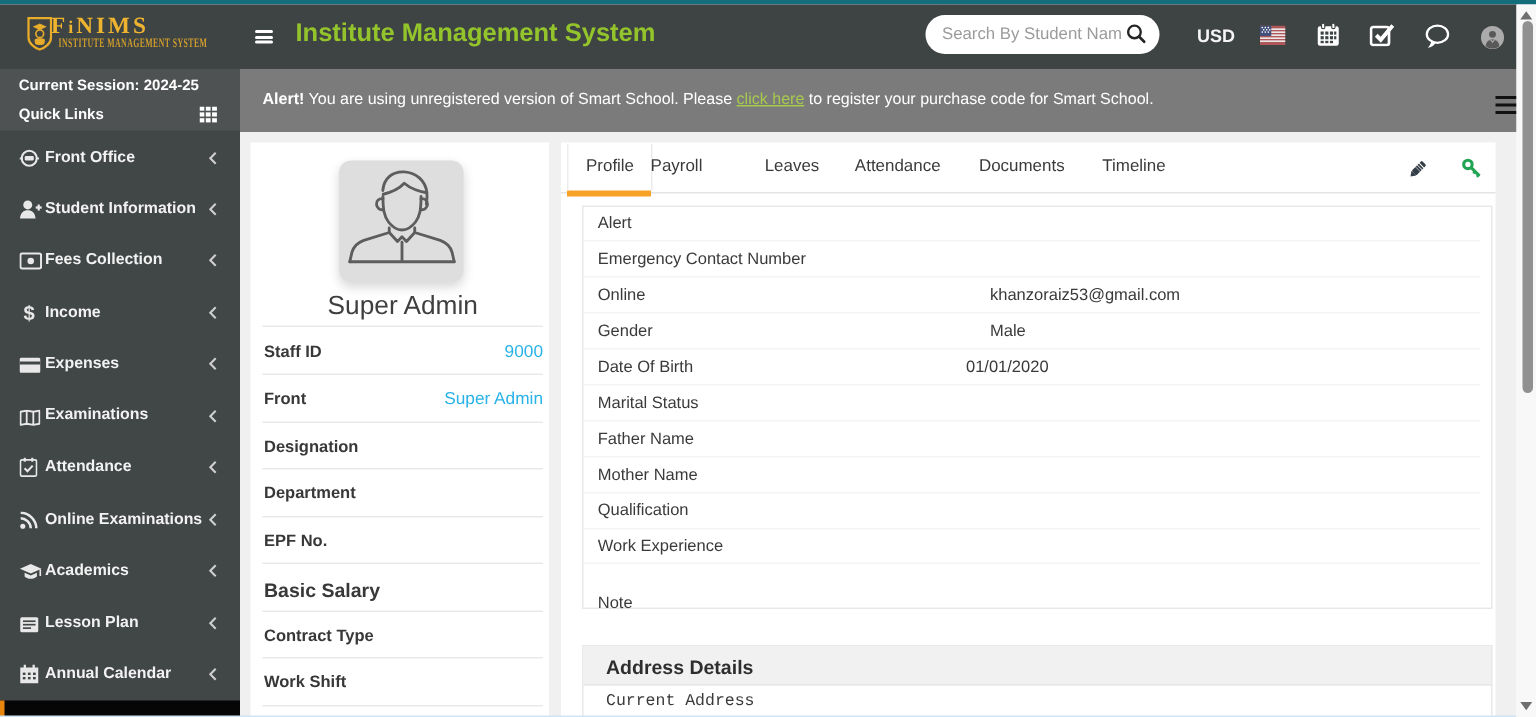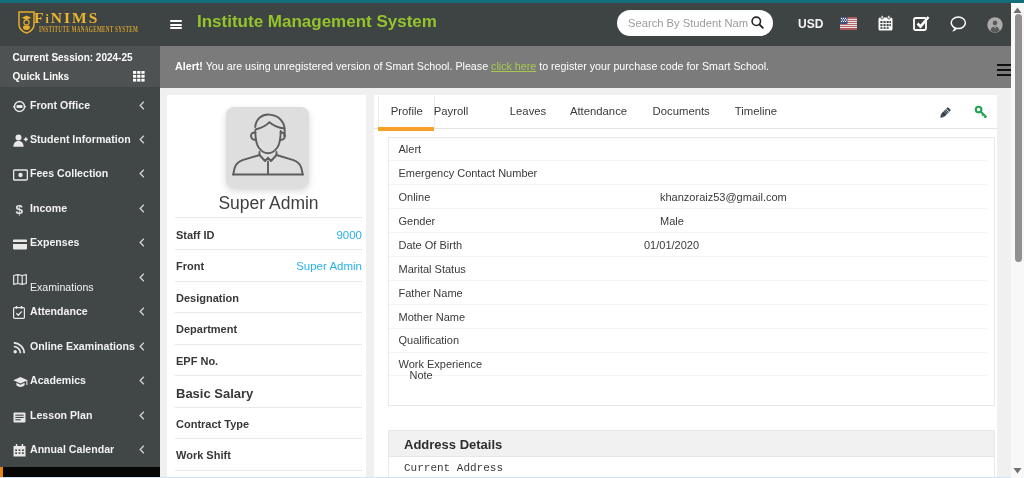--- a/index.html
+++ b/index.html
@@ -153,21 +153,21 @@
         <path d="M1 0.5 h12 a1 1 0 0 1 1 1 v8 a1 1 0 0 1 -1 1 h-12 a1 1 0 0 1 -1 -1 v-8 a1 1 0 0 1 1 -1 Z" fill="#e8e8e8"></path>
         <rect x="0" y="3" width="14" height="2" fill="#414646"></rect>
       </svg></div>
     <div class="abs" style="left:30px;top:236.3px;font-size:10.6px;font-weight:bold;color:#f2f2f2;">Expenses</div>
     <svg class="abs" style="left:139px;top:238.3px;" width="6" height="9" viewBox="0 0 6 9">
       <path d="M4.8 0.8 L1.2 4.5 L4.8 8.2" fill="none" stroke="#cfcfcf" stroke-width="1.4"></path>
     </svg>
     <div class="abs" style="left:13px;top:270.75px;width:16px;height:14px;"><svg width="14" height="11" viewBox="0 0 14 11">
         <path d="M0.7 1.5 L4.8 0.7 L4.8 9.5 L0.7 10.3 Z M4.8 0.7 L9.2 1.5 L9.2 10.3 L4.8 9.5 Z M9.2 1.5 L13.3 0.7 L13.3 9.5 L9.2 10.3 Z" fill="none" stroke="#e8e8e8" stroke-width="1.2" stroke-linejoin="round"></path>
       </svg></div>
-    <div class="abs" style="left:30px;top:281px;font-size:10.6px;font-weight:normal;color:#f2f2f2;">Examinations</div>
+    <div class="abs" style="left:30px;top:270px;font-size:10.6px;font-weight:bold;color:#f2f2f2;">Examinations</div>
     <svg class="abs" style="left:139px;top:272.75px;" width="6" height="9" viewBox="0 0 6 9">
       <path d="M4.8 0.8 L1.2 4.5 L4.8 8.2" fill="none" stroke="#cfcfcf" stroke-width="1.4"></path>
     </svg>
     <div class="abs" style="left:13px;top:305.20000000000005px;width:16px;height:14px;"><svg width="12" height="13" viewBox="0 0 12 13">
         <rect x="0.6" y="1.6" width="10.8" height="10.8" rx="1" fill="none" stroke="#e8e8e8" stroke-width="1.2"></rect>
         <rect x="2.8" y="0" width="1.4" height="2.8" fill="#e8e8e8"></rect>
         <rect x="7.8" y="0" width="1.4" height="2.8" fill="#e8e8e8"></rect>
         <path d="M3.4 7.2 L5.3 9.2 L8.8 5.4" fill="none" stroke="#e8e8e8" stroke-width="1.4"></path>
       </svg></div>
     <div class="abs" style="left:30px;top:305.20000000000005px;font-size:10.6px;font-weight:bold;color:#f2f2f2;">Attendance</div>
@@ -325,21 +325,21 @@
     <div class="abs" style="left:398.5px;top:262.7px;font-size:11px;color:#3a3a3a;">Marital Status</div>
     <div class="abs" style="left:388.5px;top:279.8px;width:598px;height:1px;background:#f4f4f4;"></div>
     <div class="abs" style="left:398.5px;top:286.59999999999997px;font-size:11px;color:#3a3a3a;">Father Name</div>
     <div class="abs" style="left:388.5px;top:303.7px;width:598px;height:1px;background:#f4f4f4;"></div>
     <div class="abs" style="left:398.5px;top:310.5px;font-size:11px;color:#3a3a3a;">Mother Name</div>
     <div class="abs" style="left:388.5px;top:327.6px;width:598px;height:1px;background:#f4f4f4;"></div>
     <div class="abs" style="left:398.5px;top:334.4px;font-size:11px;color:#3a3a3a;">Qualification</div>
     <div class="abs" style="left:388.5px;top:351.5px;width:598px;height:1px;background:#f4f4f4;"></div>
     <div class="abs" style="left:398.5px;top:358.29999999999995px;font-size:11px;color:#3a3a3a;">Work Experience</div>
     <div class="abs" style="left:388.5px;top:375.4px;width:598px;height:1px;background:#f4f4f4;"></div>
-    <div class="abs" style="left:398.5px;top:369px;font-size:11px;color:#3a3a3a;margin-left:11px;">Note</div>
+    <div class="abs" style="left:398.5px;top:396px;font-size:11px;color:#3a3a3a;">Note</div>
   </div>
 
 <div class="abs" style="left:387.5px;top:430px;width:607px;height:48px;border:1px solid #e8e8e8;border-bottom:none;background:#fff;"></div>
 <div class="abs" style="left:388.5px;top:431px;width:605px;height:26px;background:#f1f1f1;border-bottom:1px solid #e6e6e6;"></div>
 <div class="abs" style="left:404px;top:436.5px;font-size:13px;font-weight:bold;color:#2e2e2e;">Address Details</div>
 <div class="abs" style="left:404px;top:462px;font-size:11px;color:#3a3a3a;font-family:Liberation Mono, monospace;">Current Address</div>
 
 <div class="abs" style="left:0;top:476.6px;width:1011px;height:1.4px;background:#cfe4f7;"></div>
 
 <div class="abs" style="left:1011px;top:3px;width:13px;height:475px;background:#f8f8f8;"></div>

